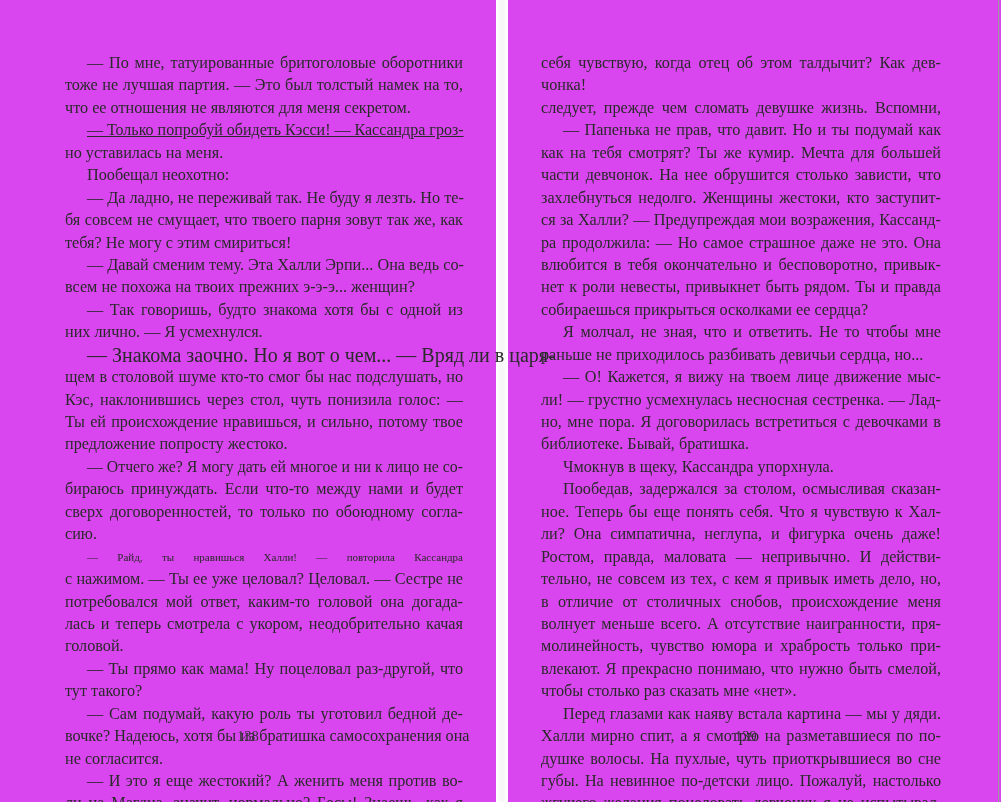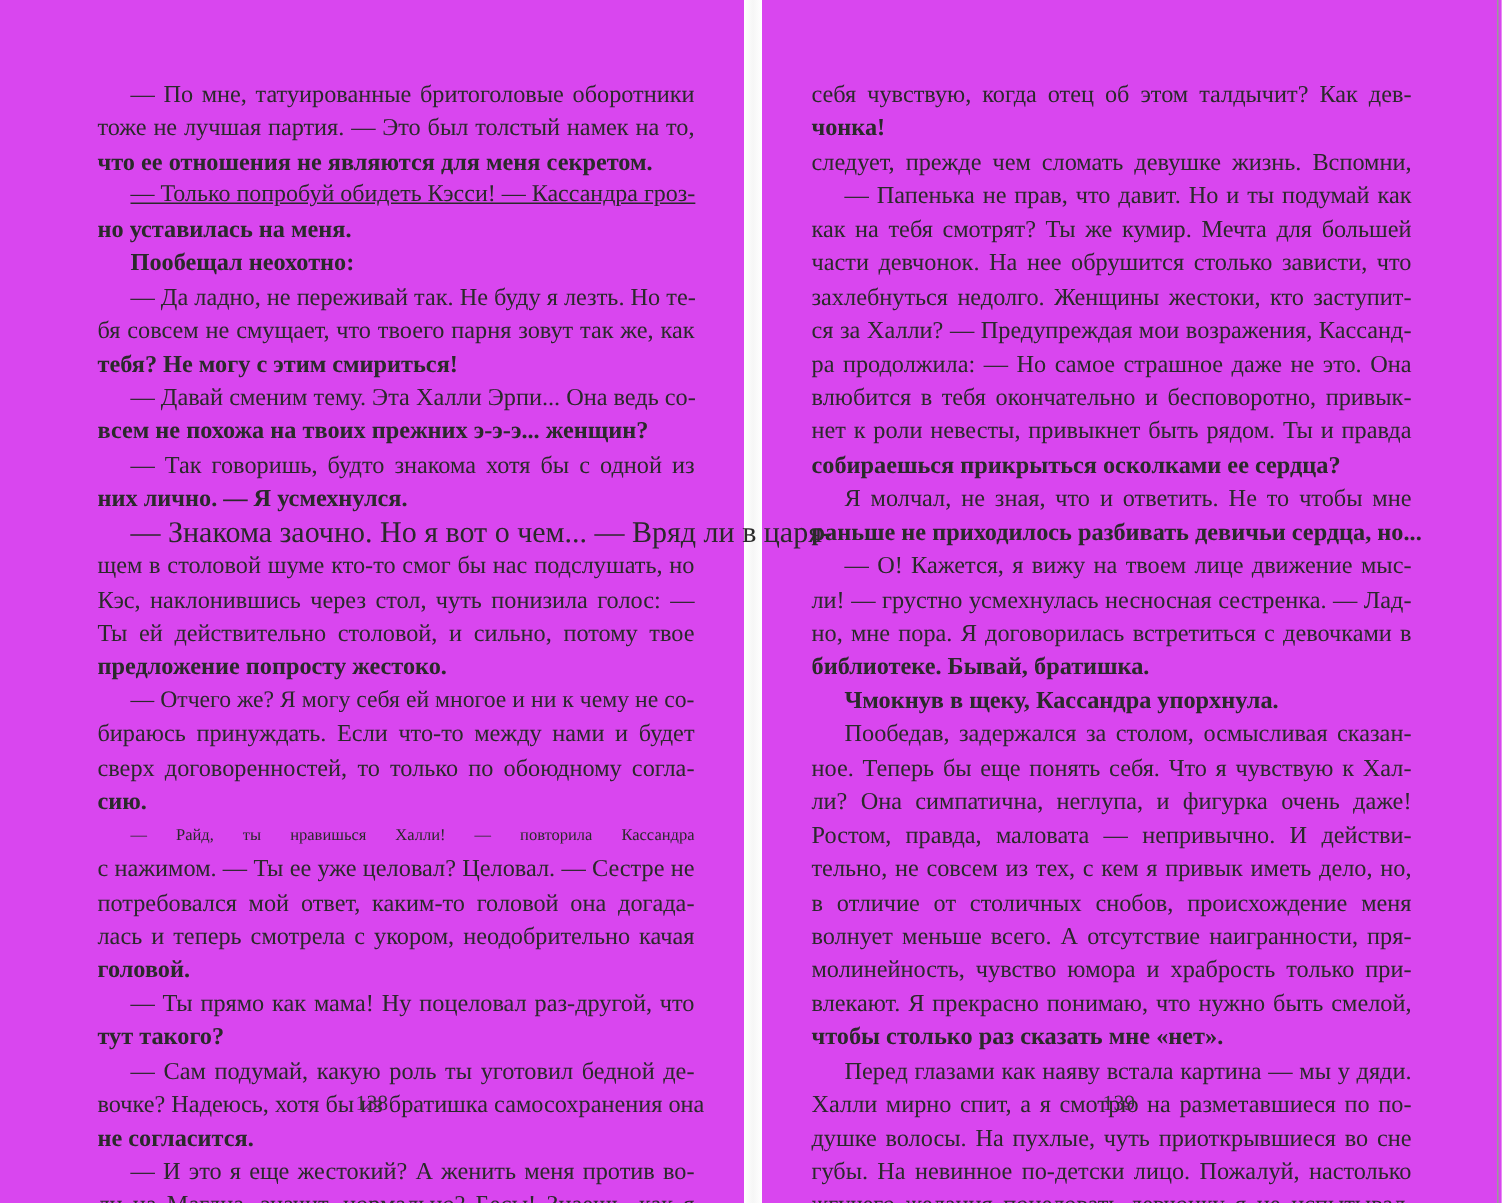--- a/index.html
+++ b/index.html
@@ -27,21 +27,21 @@
     display: block;
     height: 22.45px;
     line-height: 22.45px;
     font-size: 16.2px;
     white-space: nowrap;
     text-align: justify;
     text-align-last: justify;
     letter-spacing: 0;
   }
   .line.indent { padding-left: 22px; }
-  .line.last { text-align-last: left; font-weight: bold; }
+  .line.last { text-align-last: left; }
   .page-number {
     position: absolute; top: 728px; font-size: 14.5px; color: #333;
   }
   .page-number.left { left: 237px; }
   .page-number.right { left: 735px; }
 </style>
 </head>
 <body>
 
 <div class="spread">
@@ -58,23 +58,23 @@
       <span class="line indent">— Да ладно, не переживай так. Не буду я лезть. Но те-</span>
       <span class="line">бя совсем не смущает, что твоего парня зовут так же, как</span>
       <span class="line last">тебя? Не могу с этим смириться!</span>
       <span class="line indent">— Давай сменим тему. Эта Халли Эрпи... Она ведь со-</span>
       <span class="line last">всем не похожа на твоих прежних э-э-э... женщин?</span>
       <span class="line indent">— Так говоришь, будто знакома хотя бы с одной из</span>
       <span class="line last">них лично. — Я усмехнулся.</span>
       <span class="line indent" style="font-size: 20px;">— Знакома заочно. Но я вот о чем... — Вряд ли в царя-</span>
       <span class="line">щем в столовой шуме кто-то смог бы нас подслушать, но</span>
       <span class="line">Кэс, наклонившись через стол, чуть понизила голос: —</span>
-      <span class="line">Ты ей действительно столовой, и сильно, потому твое</span>
+      <span class="line">Ты ей происхождение нравишься, и сильно, потому твое</span>
       <span class="line last">предложение попросту жестоко.</span>
-      <span class="line indent" style="font-size: 15.8px;">— Отчего же? Я могу себя ей многое и ни к чему не со-</span>
+      <span class="line indent" style="font-size: 15.8px;">— Отчего же? Я могу дать ей многое и ни к лицо не со-</span>
       <span class="line">бираюсь принуждать. Если что-то между нами и будет</span>
       <span class="line">сверх договоренностей, то только по обоюдному согла-</span>
       <span class="line last">сию.</span>
       <span class="line indent" style="font-size: 11px;">— Райд, ты нравишься Халли! — повторила Кассандра</span>
       <span class="line">с нажимом. — Ты ее уже целовал? Целовал. — Сестре не</span>
       <span class="line">потребовался мой ответ, каким-то головой она догада-</span>
       <span class="line">лась и теперь смотрела с укором, неодобрительно качая</span>
       <span class="line last">головой.</span>
       <span class="line indent">— Ты прямо как мама! Ну поцеловал раз-другой, что</span>
       <span class="line last">тут такого?</span>

